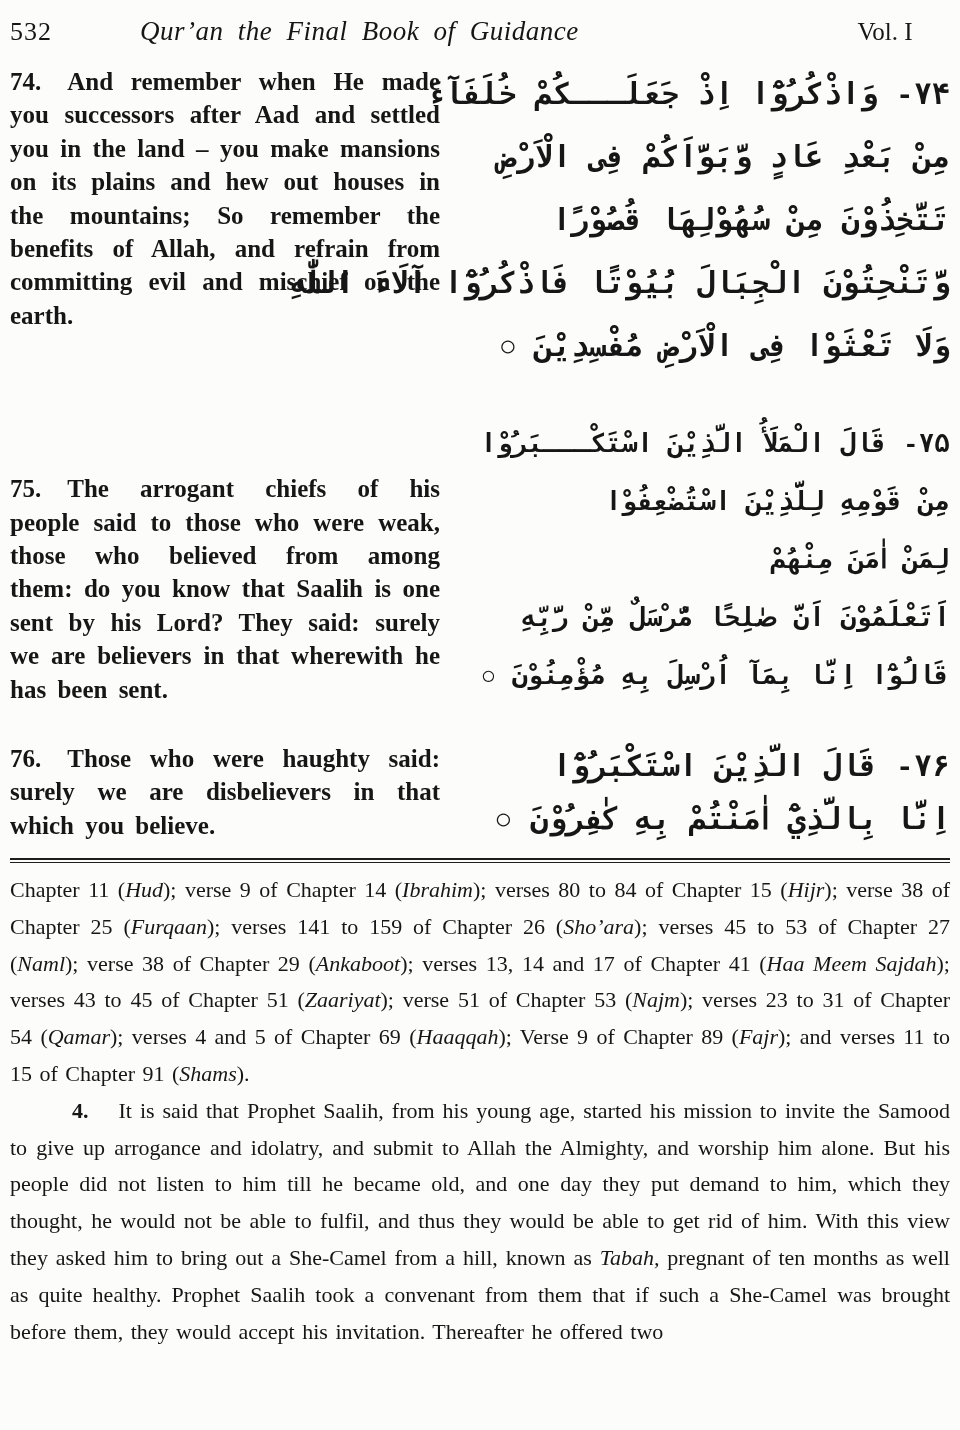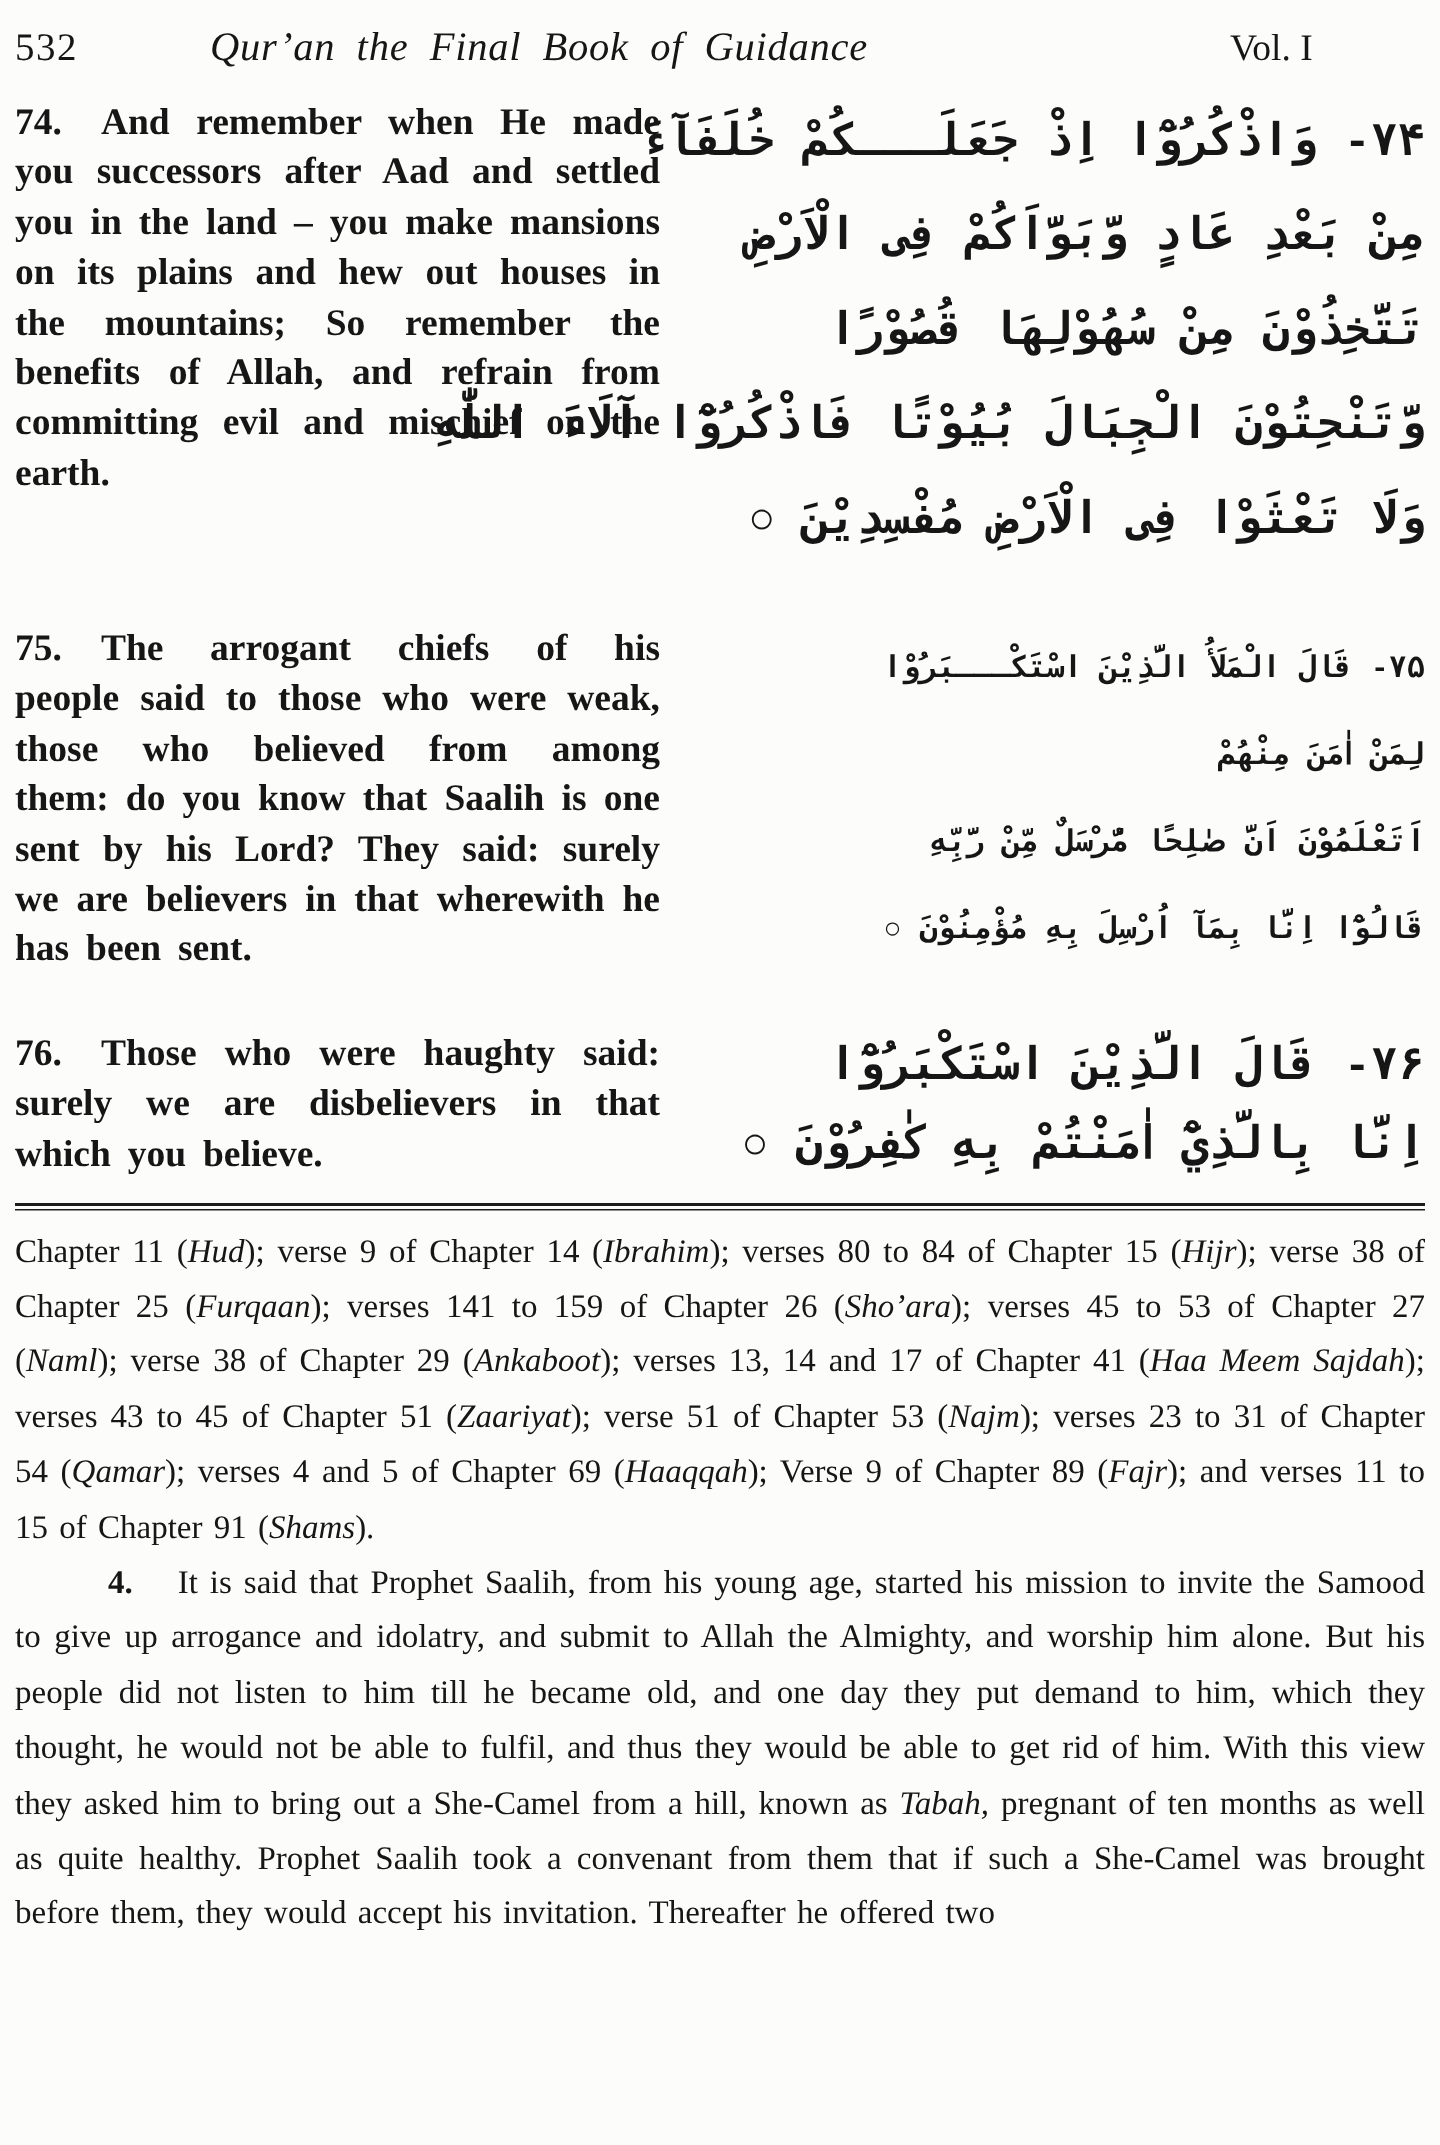--- a/index.html
+++ b/index.html
@@ -7,35 +7,35 @@
   body { width:960px; margin:0 auto; font-family:"Liberation Serif", serif; }
   .page {
     position:relative; width:960px; height:1430px;
     background:#fcfcfb; color:#161616; overflow:hidden;
     padding:16px 10px 0 10px;
   }
   
   .header { display:flex; align-items:baseline; height:36px; }
   .pagenum { width:130px; font-size:26px; letter-spacing:1px; }
   .booktitle { flex:1; text-align:left; font-style:italic; font-size:27px; word-spacing:7px; letter-spacing:0.5px; }
-  .vol { width:130px; text-align:left; font-size:25px; }
+  .vol { width:130px; text-align:center; font-size:25px; }
   
   .verse-row { display:flex; justify-content:space-between; align-items:flex-start; }
   .row74 { margin-top:13px; }
   .row75 { margin-top:36px;align-items:flex-end; }
   .row76 { margin-top:36px; }
   .english {
     width:430px; font-weight:bold; font-size:25px; line-height:33.4px;
     text-align:justify; word-spacing:5px;
   }
   .english .vnum { margin-right:26px; }
   .arabic { width:470px; direction:rtl; font-family:"DejaVu Sans", sans-serif; font-weight:bold; }
   .aline { text-align:right; white-space:nowrap;font-family:Liberation Mono, monospace; }
   .row74 .aline { font-size:30px; line-height:63px; }
-  .row75 .aline { font-size:20px; line-height:58px; }
+  .row75 .aline { font-size:26px; line-height:58px; }
   .row76 .aline { font-size:30px; line-height:53px; }
   
   .rule { margin-top:10px; height:5px; border-top:2px solid #1d1d1d; border-bottom:1px solid #1d1d1d; }
   
   .footnotes { margin-top:9px; font-size:22px; line-height:36.8px; text-align:justify; word-spacing:2px; }
   .fn { margin:0; }
   .fn.indented { text-indent:62px; }
   .fn b { margin-right:30px; }
 </style>
 </head>
@@ -59,20 +59,21 @@
         <div class="aline">تَتَّخِذُوْنَ مِنْ سُهُوْلِهَا قُصُوْرًا</div>
         <div class="aline">وَّتَنْحِتُوْنَ الْجِبَالَ بُيُوْتًا فَاذْكُرُوْٓا آلَاءَ اللّٰهِ</div>
         <div class="aline">وَلَا تَعْثَوْا فِى الْاَرْضِ مُفْسِدِيْنَ ○</div>
       </div>
     </section>
 
     <section class="verse-row row75">
       <p class="english"><b class="vnum">75.</b><span>The arrogant chiefs of his people said to those who were weak, those who believed from among them: do you know that Saalih is one sent by his Lord? They said: surely we are believers in that wherewith he has been sent.</span></p>
       <div class="arabic">
         <div class="aline">۷۵- قَالَ الْمَلَأُ الَّذِيْنَ اسْتَكْـــبَرُوْا</div>
+        <div class="aline">مِنْ قَوْمِهِ لِلَّذِيْنَ اسْتُضْعِفُوْا</div>
         <div class="aline">لِمَنْ اٰمَنَ مِنْهُمْ</div>
         <div class="aline">اَتَعْلَمُوْنَ اَنَّ صٰلِحًا مُّرْسَلٌ مِّنْ رَّبِّهِ</div>
         <div class="aline">قَالُوْٓا اِنَّا بِمَآ اُرْسِلَ بِهِ مُؤْمِنُوْنَ ○</div>
       </div>
     </section>
 
     <section class="verse-row row76">
       <p class="english"><b class="vnum">76.</b><span>Those who were haughty said: surely we are disbelievers in that which you believe.</span></p>
       <div class="arabic">
         <div class="aline">۷۶- قَالَ الَّذِيْنَ اسْتَكْبَرُوْٓا</div>

